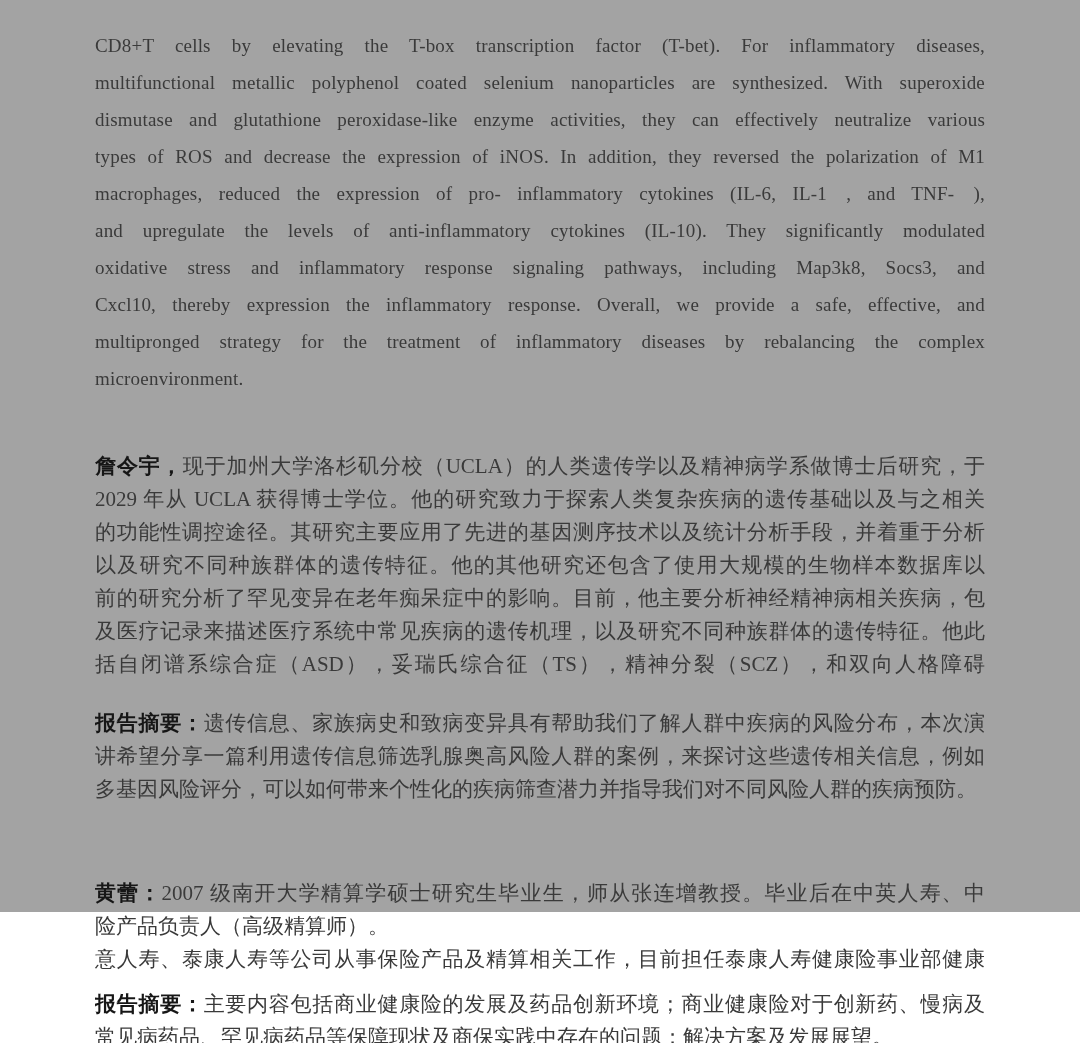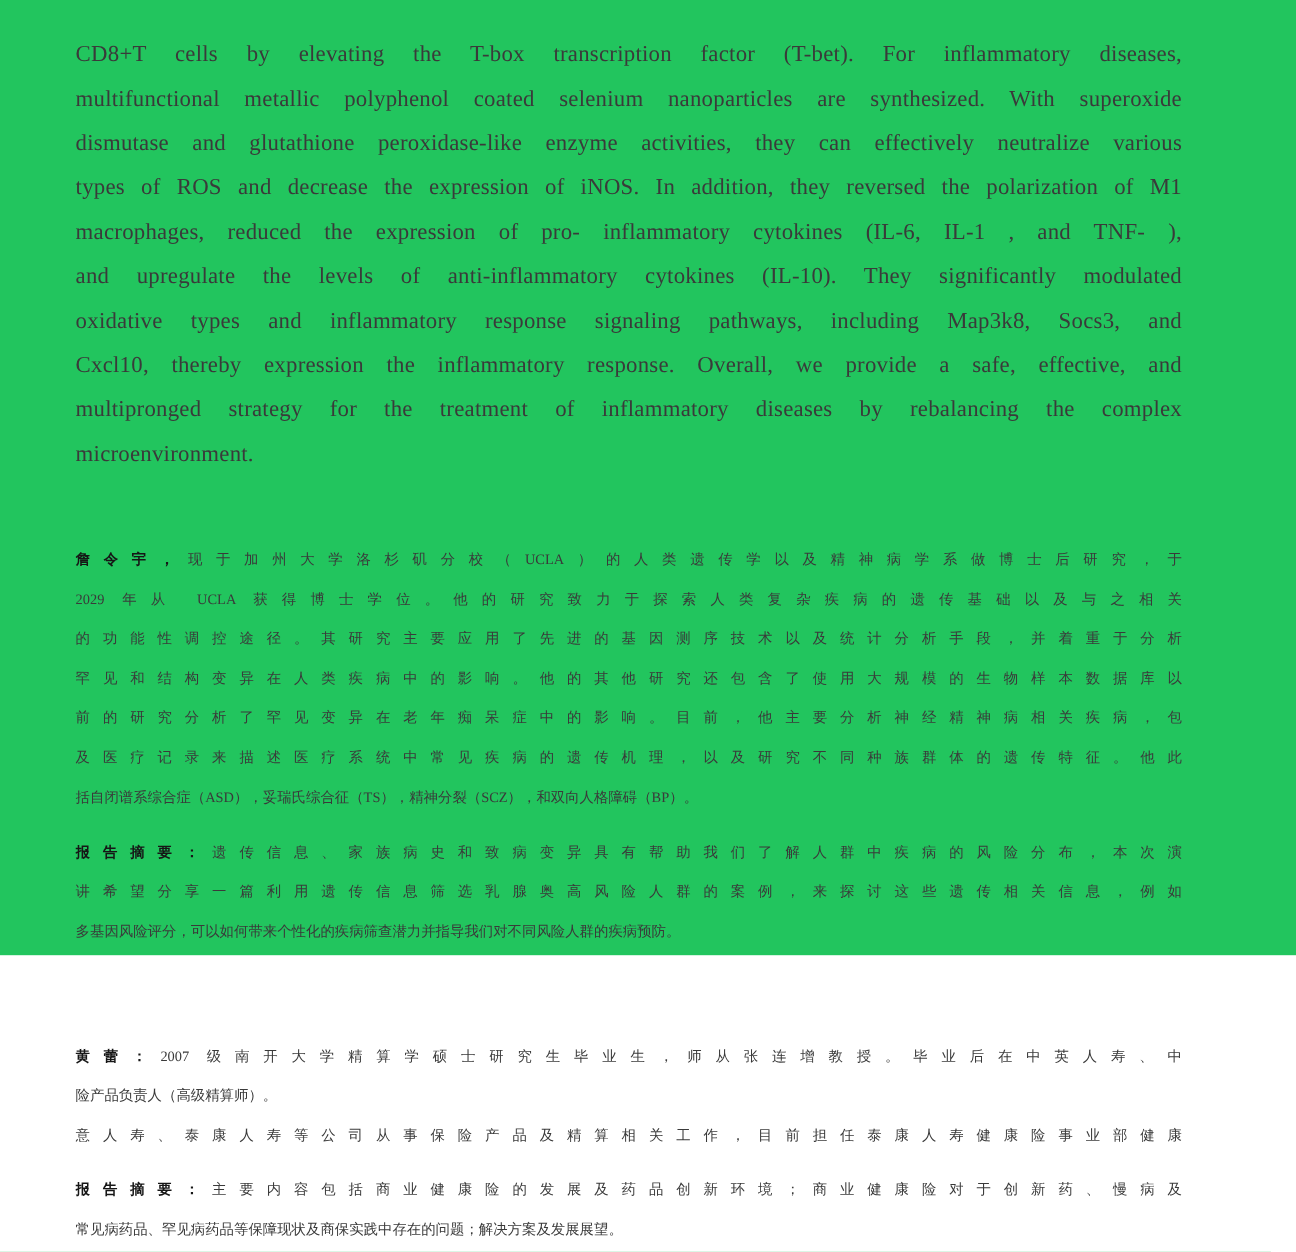--- a/index.html
+++ b/index.html
@@ -6,69 +6,69 @@
     margin: 0;
     padding: 0;
     width: 1080px;
     height: 1043px;
     background: #ffffff;
     overflow: hidden;
   }
   .page {
     box-sizing: border-box;
     width: 1080px;
-    height: 796px;
-    padding: 27px 95px 0 63px;
+    height: 912px;
+    padding: 27px 95px 0 95px;
     font-family: "Liberation Serif", "DejaVu Serif", serif;
     color: #3a3a3a;
-    background: #22c55e;
+    background: #a3a3a3;
   }
   .para { text-align: justify; }
   .para.en { font-size: 19px; line-height: 37px; letter-spacing: 0.2px; }
-  .para.zh { font-size: 12px; line-height: 33px; }
+  .para.zh { font-size: 21px; line-height: 33px; }
   .line {
     text-align: justify;
     text-align-last: justify;
     overflow: hidden;
   }
   .para.en .line { height: 37px; }
   .para.zh .line { height: 33px; }
   .line.last { text-align-last: left; }
   .line b {
     font-weight: 700;
     color: #161616;
   }
   
   [data-name="para-speaker1-bio"]      { margin-top: 53px; }
-  [data-name="para-speaker1-abstract"] { margin-top: 13px; }
+  [data-name="para-speaker1-abstract"] { margin-top: 26px; }
   [data-name="para-speaker2-bio"]      { margin-top: 71px; }
   [data-name="para-speaker2-abstract"] { margin-top: 12px; }
 </style>
 </head>
 <body>
 
 <main class="page" data-name="document-page">
   <div data-name="document-body">
       <div class="para en" data-name="para-abstract-english">
         <div class="line" data-name="text-line"><span data-name="text-segment">CD8+T cells by elevating the T-box transcription factor (T-bet). For inflammatory diseases,</span></div>
         <div class="line" data-name="text-line"><span data-name="text-segment">multifunctional metallic polyphenol coated selenium nanoparticles are synthesized. With superoxide</span></div>
         <div class="line" data-name="text-line"><span data-name="text-segment">dismutase and glutathione peroxidase-like enzyme activities, they can effectively neutralize various</span></div>
         <div class="line" data-name="text-line"><span data-name="text-segment">types of ROS and decrease the expression of iNOS. In addition, they reversed the polarization of M1</span></div>
         <div class="line" data-name="text-line"><span data-name="text-segment">macrophages, reduced the expression of pro- inflammatory cytokines (IL-6, IL-1 , and TNF- ),</span></div>
         <div class="line" data-name="text-line"><span data-name="text-segment">and upregulate the levels of anti-inflammatory cytokines (IL-10). They significantly modulated</span></div>
-        <div class="line" data-name="text-line"><span data-name="text-segment">oxidative types and inflammatory response signaling pathways, including Map3k8, Socs3, and</span></div>
+        <div class="line" data-name="text-line"><span data-name="text-segment">oxidative stress and inflammatory response signaling pathways, including Map3k8, Socs3, and</span></div>
         <div class="line" data-name="text-line"><span data-name="text-segment">Cxcl10, thereby expression the inflammatory response. Overall, we provide a safe, effective, and</span></div>
         <div class="line" data-name="text-line"><span data-name="text-segment">multipronged strategy for the treatment of inflammatory diseases by rebalancing the complex</span></div>
         <div class="line last" data-name="text-line"><span data-name="text-segment">microenvironment.</span></div>
       </div>
       <div class="para zh" data-name="para-speaker1-bio">
         <div class="line" data-name="text-line"><b data-name="bold-lead-text">詹令宇，</b><span data-name="text-segment">现于加州大学洛杉矶分校（UCLA）的人类遗传学以及精神病学系做博士后研究，于</span></div>
         <div class="line" data-name="text-line"><span data-name="text-segment">2029 年从 UCLA 获得博士学位。他的研究致力于探索人类复杂疾病的遗传基础以及与之相关</span></div>
         <div class="line" data-name="text-line"><span data-name="text-segment">的功能性调控途径。其研究主要应用了先进的基因测序技术以及统计分析手段，并着重于分析</span></div>
-        <div class="line" data-name="text-line"><span data-name="text-segment">罕见和结构变异在人类疾病中的影响。他的其他研究还包含了使用大规模的生物样本数据库以</span></div>
+        <div class="line" data-name="text-line"><span data-name="text-segment">以及研究不同种族群体的遗传特征。他的其他研究还包含了使用大规模的生物样本数据库以</span></div>
         <div class="line" data-name="text-line"><span data-name="text-segment">前的研究分析了罕见变异在老年痴呆症中的影响。目前，他主要分析神经精神病相关疾病，包</span></div>
         <div class="line" data-name="text-line"><span data-name="text-segment">及医疗记录来描述医疗系统中常见疾病的遗传机理，以及研究不同种族群体的遗传特征。他此</span></div>
         <div class="line last" data-name="text-line"><span data-name="text-segment">括自闭谱系综合症（ASD），妥瑞氏综合征（TS），精神分裂（SCZ），和双向人格障碍（BP）。</span></div>
       </div>
       <div class="para zh" data-name="para-speaker1-abstract">
         <div class="line" data-name="text-line"><b data-name="bold-lead-text">报告摘要：</b><span data-name="text-segment">遗传信息、家族病史和致病变异具有帮助我们了解人群中疾病的风险分布，本次演</span></div>
         <div class="line" data-name="text-line"><span data-name="text-segment">讲希望分享一篇利用遗传信息筛选乳腺奥高风险人群的案例，来探讨这些遗传相关信息，例如</span></div>
         <div class="line last" data-name="text-line"><span data-name="text-segment">多基因风险评分，可以如何带来个性化的疾病筛查潜力并指导我们对不同风险人群的疾病预防。</span></div>
       </div>
       <div class="para zh" data-name="para-speaker2-bio">

